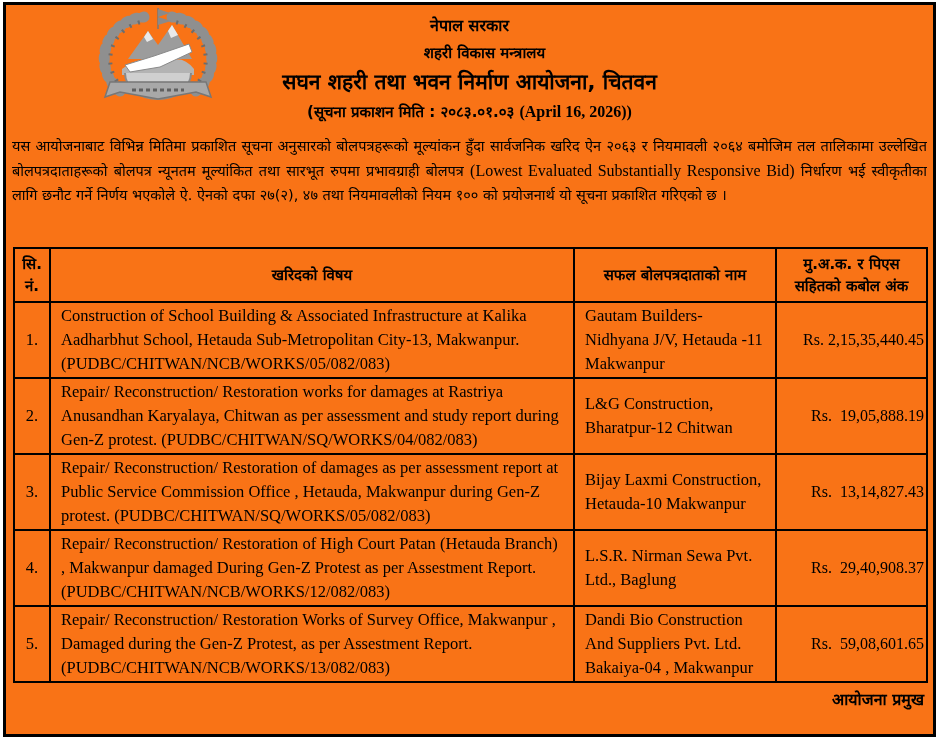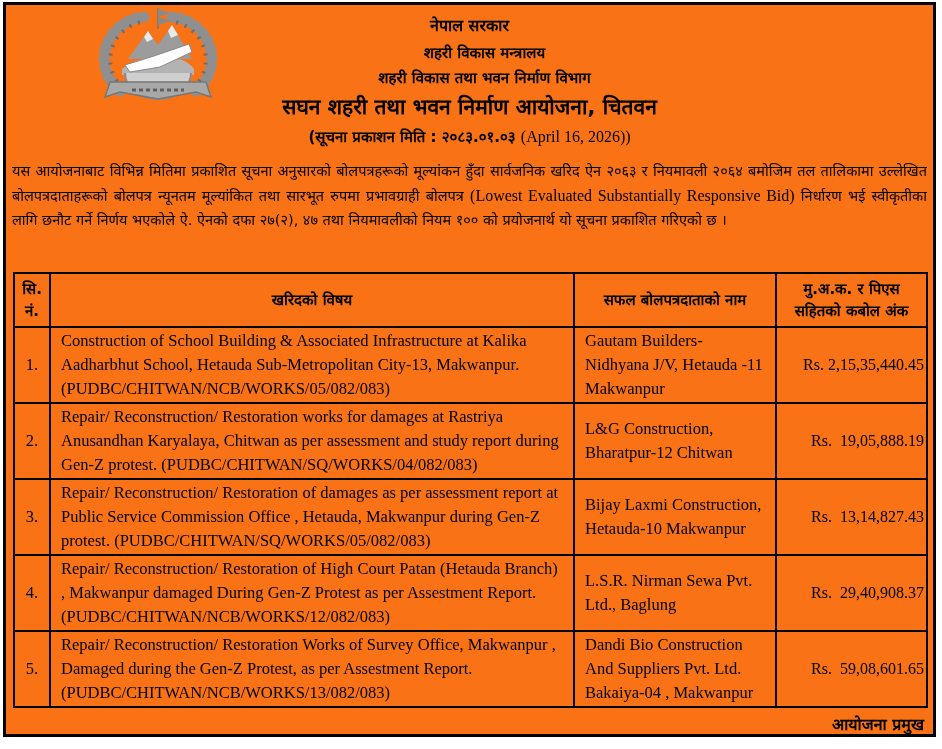--- a/index.html
+++ b/index.html
@@ -19,21 +19,21 @@
   .h1{font-weight:bold;font-size:16px;margin-bottom:6px;}
   .h2{font-weight:bold;font-size:15px;margin-bottom:5px;padding-left:30px;}
   .h3{font-weight:bold;font-size:21px;margin:2px 0 5px;}
   
   .banner{
     background:#000;color:#fff;font-weight:bold;font-size:23px;
     text-align:center;padding:4px 0 8px;letter-spacing:.5px;
   }
   
   .date{text-align:center;font-weight:bold;font-size:15px;margin:6px 0 3px;}
-  .date .latin{font-family:"Liberation Serif",serif;font-weight:normal;font-size:16px;}
+  .date .latin{font-family:"Liberation Serif",serif;font-weight:bold;font-size:16px;}
   
   .para{
     margin:13px 6px;font-size:14.5px;line-height:24.5px;
     text-align:justify;height:100px;overflow:hidden;
   }
   .para .latin{font-family:"Liberation Serif",serif;font-size:16px;}
   
   table.notice{
     border-collapse:collapse;table-layout:fixed;
     margin:4px 0 0 7px;width:913px;
@@ -84,21 +84,20 @@
         <path d="M33,60 L62,51 L97,39 L100,47 L68,62 L38,67 Z" fill="#ffffff" stroke="#8a8a8a" stroke-width="1"></path>
 
         <path d="M33,68 A33,26 0 0 0 99,68" fill="#cfcfcf" stroke="#8a8a8a" stroke-width="2"></path>
 
         <path d="M18,77 L114,77 L119,92 L104,87 L66,94 L28,87 L13,92 Z" fill="#a8a8a8" stroke="#777" stroke-width="1.5"></path>
         <line x1="40" y1="85" x2="92" y2="85" stroke="#5f5f5f" stroke-width="3" stroke-dasharray="4 3"></line>
       </svg>
     </div>
     <div class="h1">नेपाल सरकार</div>
     <div class="h2">शहरी विकास मन्त्रालय</div>
-    <div class="h2">शहरी विकास तथा भवन निर्माण विभाग</div>
     <div class="h3">सघन शहरी तथा भवन निर्माण आयोजना, चितवन</div>
   </div>
 
 
   <div class="date">
     <span>(सूचना प्रकाशन मिति : २०८३.०१.०३ </span><span class="latin">(April 16, 2026))</span>
   </div>
 
   <div class="para">
     <span>यस आयोजनाबाट विभिन्न मितिमा प्रकाशित सूचना अनुसारको बोलपत्रहरूको  मूल्यांकन हुँदा सार्वजनिक खरिद ऐन २०६३ र नियमावली २०६४ बमोजिम तल तालिकामा उल्लेखित बोलपत्रदाताहरूको बोलपत्र न्यूनतम मूल्यांकित तथा सारभूत रुपमा प्रभावग्राही बोलपत्र </span><span class="latin">(Lowest Evaluated Substantially Responsive Bid)</span><span>  निर्धारण भई स्वीकृतीका लागि छनौट गर्ने निर्णय भएकोले ऐ. ऐनको दफा २७(२), ४७ तथा नियमावलीको नियम १०० को प्रयोजनार्थ यो सूचना प्रकाशित गरिएको छ ।</span>

